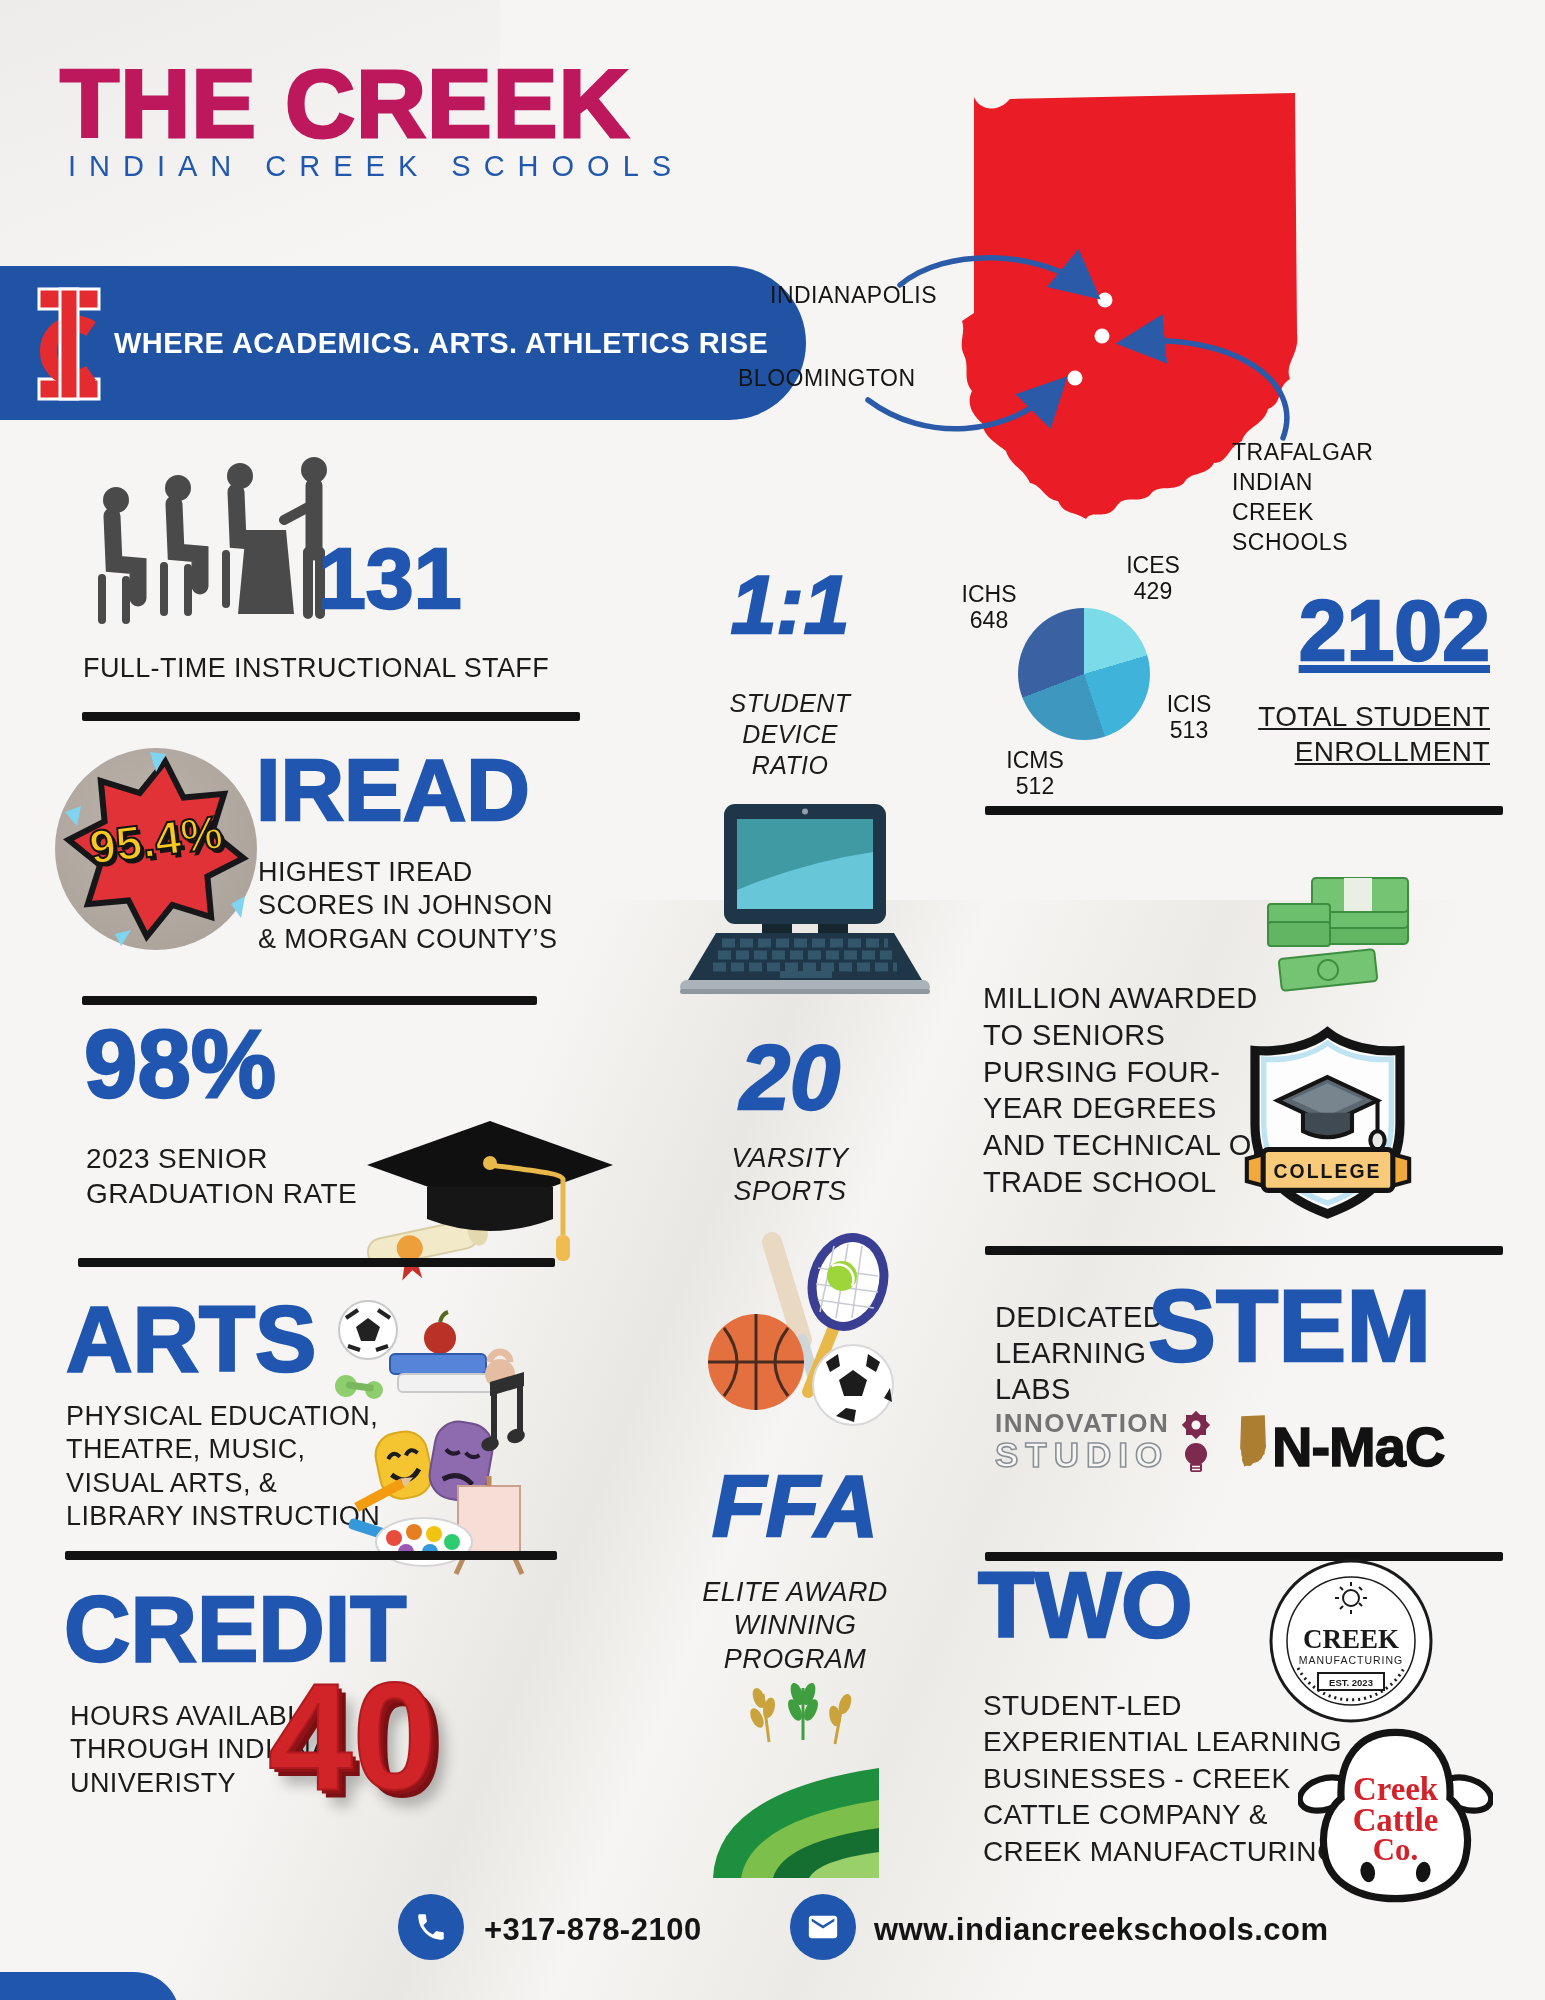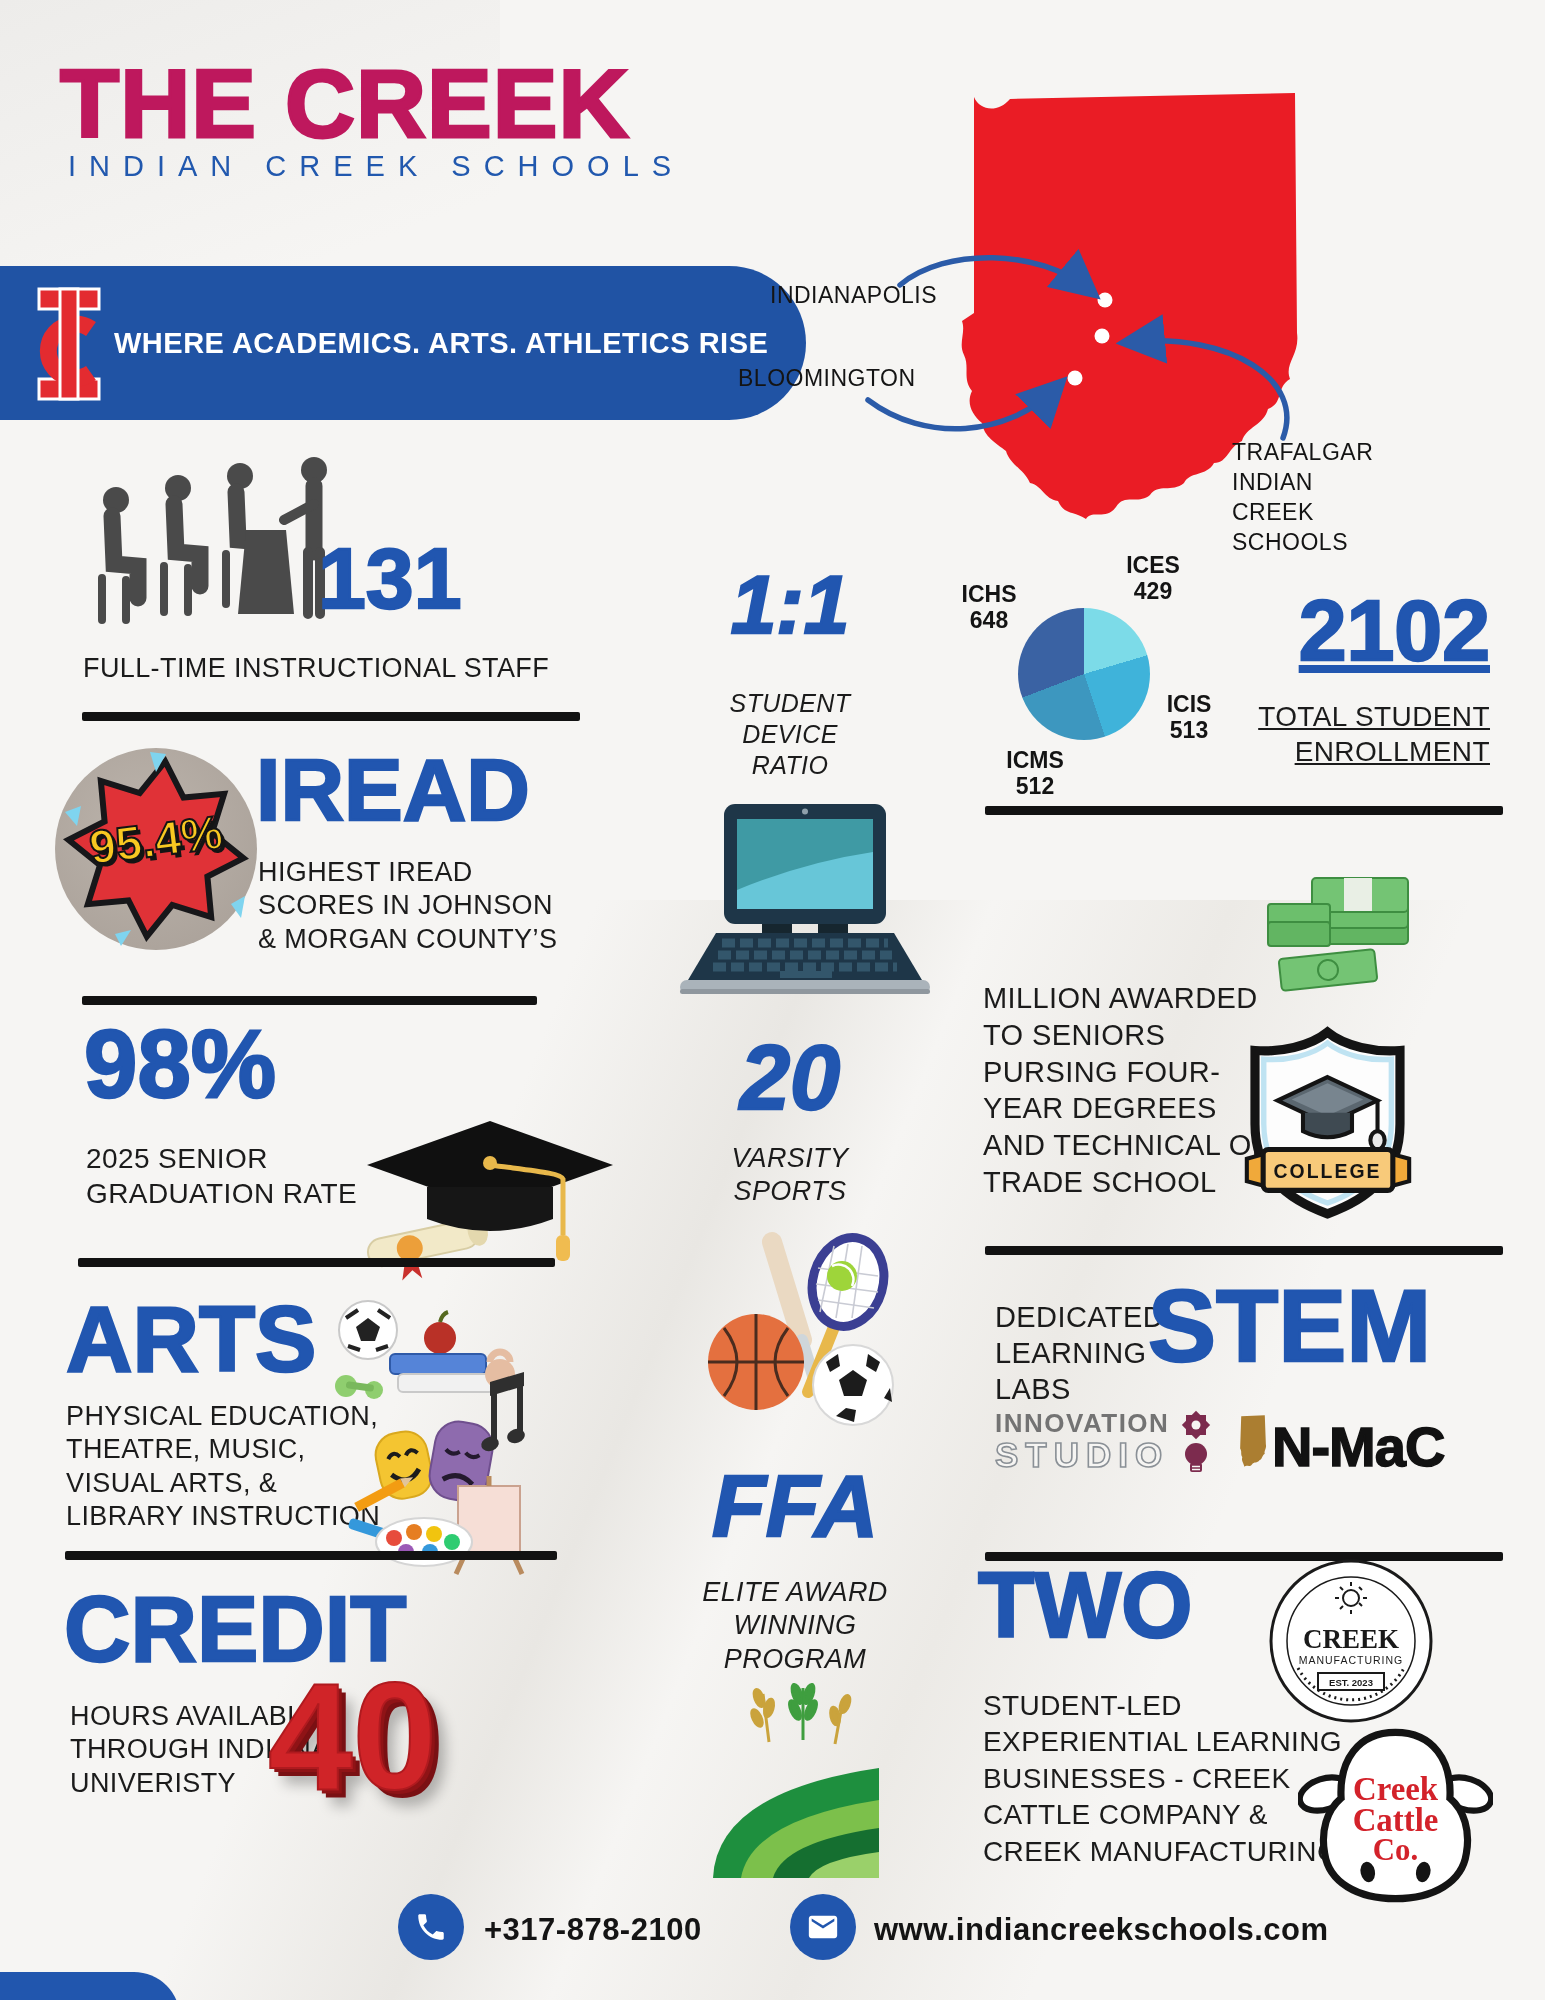--- a/index.html
+++ b/index.html
@@ -24,21 +24,21 @@
   .tclogo{left:33px;top:285px;}
 
   
   .map-label{font-size:23px;color:#141414;letter-spacing:.5px;line-height:1.3;white-space:pre-line;}
   .lbl-indy{left:770px;top:281px;width:128px;text-align:right;}
   .lbl-bloom{left:738px;top:364px;width:132px;text-align:right;}
   .lbl-traf{left:1232px;top:438px;width:150px;}
 
   
   .pie{left:1018px;top:608px;width:132px;height:132px;border-radius:50%;}
-  .pie-label{position:absolute;width:86px;text-align:center;font-size:23px;font-weight:700;
+  .pie-label{position:absolute;width:86px;text-align:center;font-size:23px;font-weight:400;
              color:#141414;line-height:1.12;}
   .pl-ichs{left:946px;top:582px;}
   .pl-ices{left:1110px;top:553px;}
   .pl-icis{left:1146px;top:692px;}
   .pl-icms{left:992px;top:748px;}
 
   
   .v131{left:318px;top:538px;font-size:86px;}
   .staff-lbl{left:83px;top:652px;font-size:27px;}
   .iread-circle{left:55px;top:748px;width:202px;height:202px;border-radius:50%;
@@ -200,21 +200,21 @@
     </svg>
   </div>
   <div class="abs burst-txt">95.4%</div>
   <div class="abs num v-iread">IREAD</div>
   <div class="abs cap iread-desc">HIGHEST IREAD
 SCORES IN JOHNSON
 &amp; MORGAN COUNTY’S</div>
   <div class="hr" style="left:82px;top:996px;width:455px;"></div>
 
   <div class="abs num v98">98%</div>
-  <div class="abs cap grad-lbl">2025 SENIOR
+  <div class="abs cap grad-lbl">2023 SENIOR
 GRADUATION RATE</div>
   <div class="abs" style="left:355px;top:1115px;">
     <svg width="265" height="168" viewBox="0 0 265 168">
 
       <g transform="rotate(-12 70 128)">
         <rect x="12" y="114" width="112" height="28" rx="14" fill="#f2e9c8" stroke="#d8cda4" stroke-width="2"></rect>
         <ellipse cx="124" cy="128" rx="10" ry="14" fill="#e4d8ae"></ellipse>
         <polygon points="48,138 40,160 52,152 60,162 58,140" fill="#c9302c"></polygon>
         <circle cx="54" cy="130" r="13" fill="#ec9f3a"></circle>
       </g>

